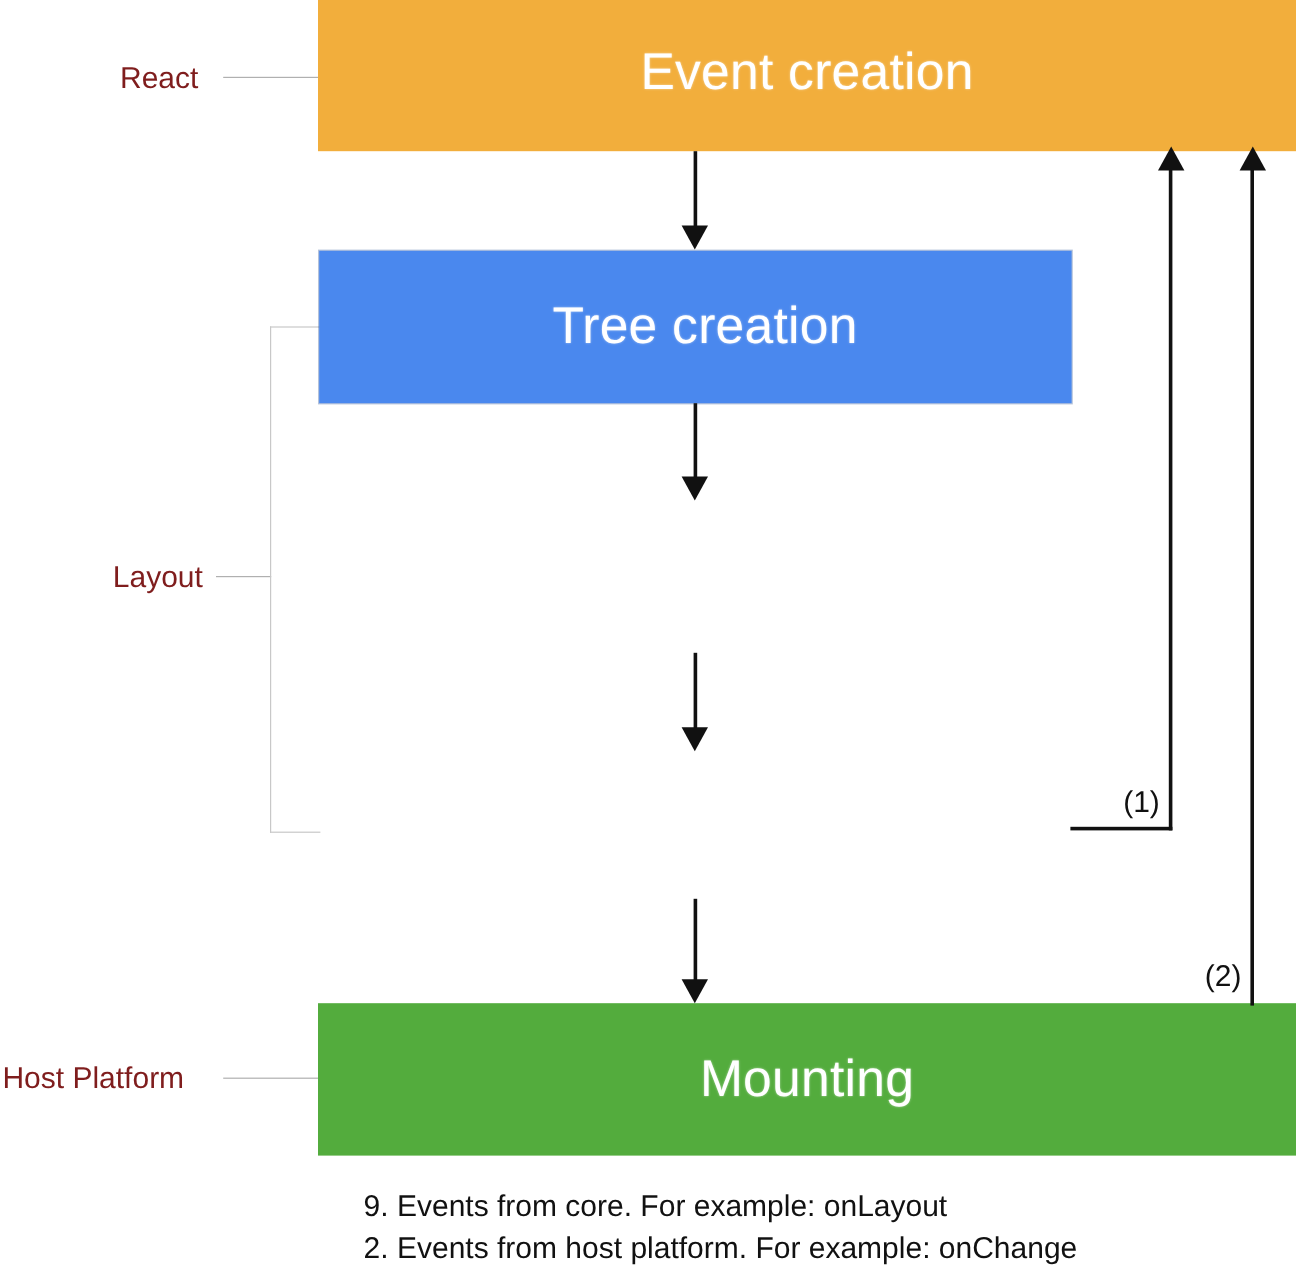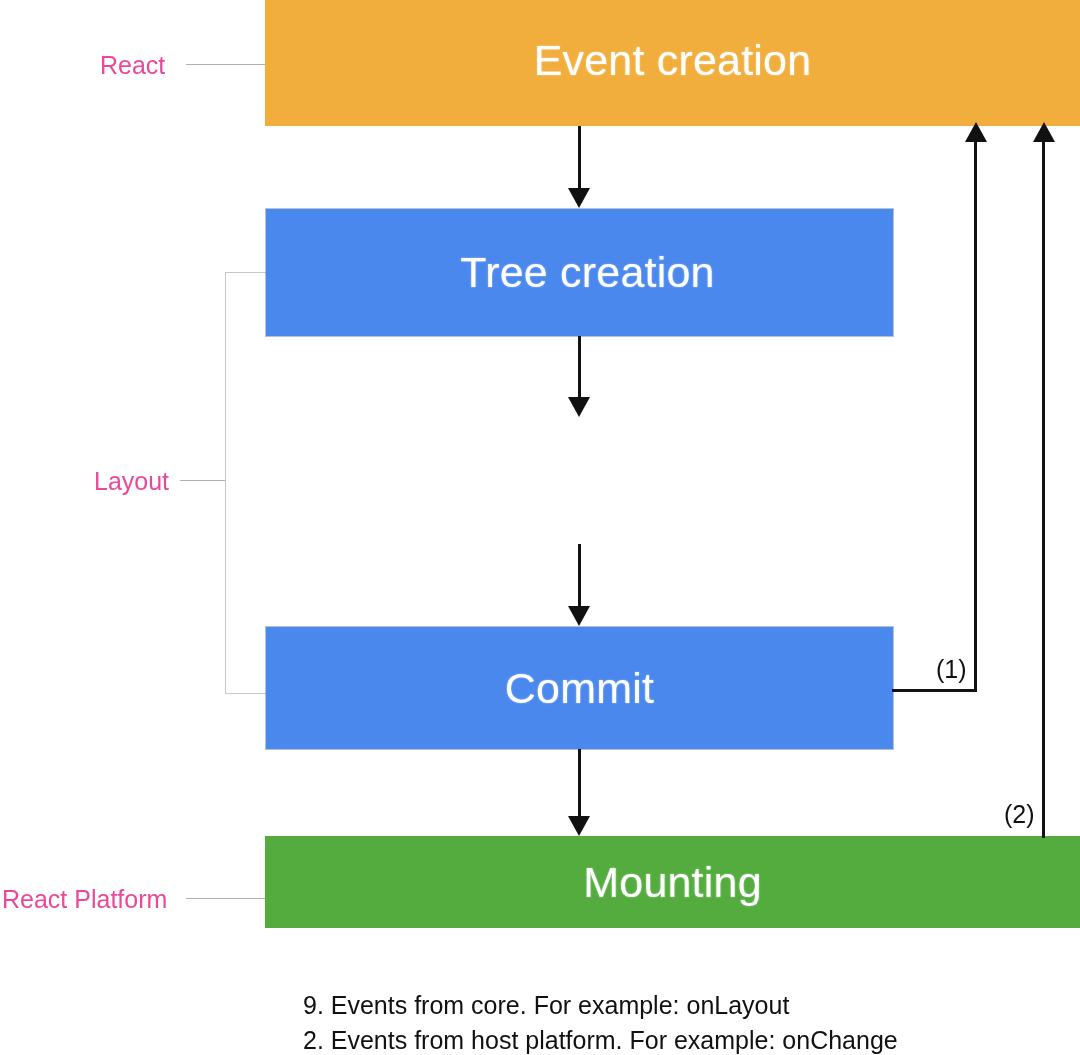--- a/index.html
+++ b/index.html
@@ -61,29 +61,29 @@
     width: 627px;
     height: 122px;
     background: #4A88EE;
     font-size: 43px;
     box-shadow: 0 0 0 1px rgba(40,80,150,0.35);
   }
   .box-mounting {
     left: 265px;
     top: 836px;
     width: 815px;
-    height: 92px;
+    height: 127px;
     background: #53AC3D;
     font-size: 43px;
   }
 
   .side-label {
     position: absolute;
     font-size: 25px;
-    color: #ec4899;
+    color: #7f1d1d;
     white-space: nowrap;
   }
   .label-react   { left: 100px; top: 51px; }
   .label-fabric  { left: 94px;  top: 467px; }
   .label-host    { left: 2px;   top: 885px; }
 
   .leader {
     position: absolute;
     height: 1px;
     background: #b0b0b0;
@@ -194,39 +194,36 @@
 <body>
 
 <div id="diagram">
 
   <div class="side-label label-react">React</div>
   <div class="leader leader-react"></div>
 
   <div class="side-label label-fabric">Layout</div>
   <div class="leader leader-fabric"></div>
 
-  <div class="side-label label-host">React Platform</div>
+  <div class="side-label label-host">Host Platform</div>
   <div class="leader leader-host"></div>
 
   <div class="bracket-v"></div>
   <div class="bracket-h bracket-h-top"></div>
   <div class="bracket-h bracket-h-bot"></div>
 
   <div class="stage-box box-event-handler">
     <span>Event creation</span>
   </div>
 
   <div class="stage-box box-tree-creation">
     <span>Tree creation</span>
   </div>
 
 
-  <div class="stage-box box-commit">
-    <span>Commit</span>
-  </div>
 
   <div class="stage-box box-mounting">
     <span>Mounting</span>
   </div>
 
   <div class="flow-line flow-a"></div>
   <div class="arrow-down arrow-a"></div>
 
   <div class="flow-line flow-b"></div>
   <div class="arrow-down arrow-b"></div>

